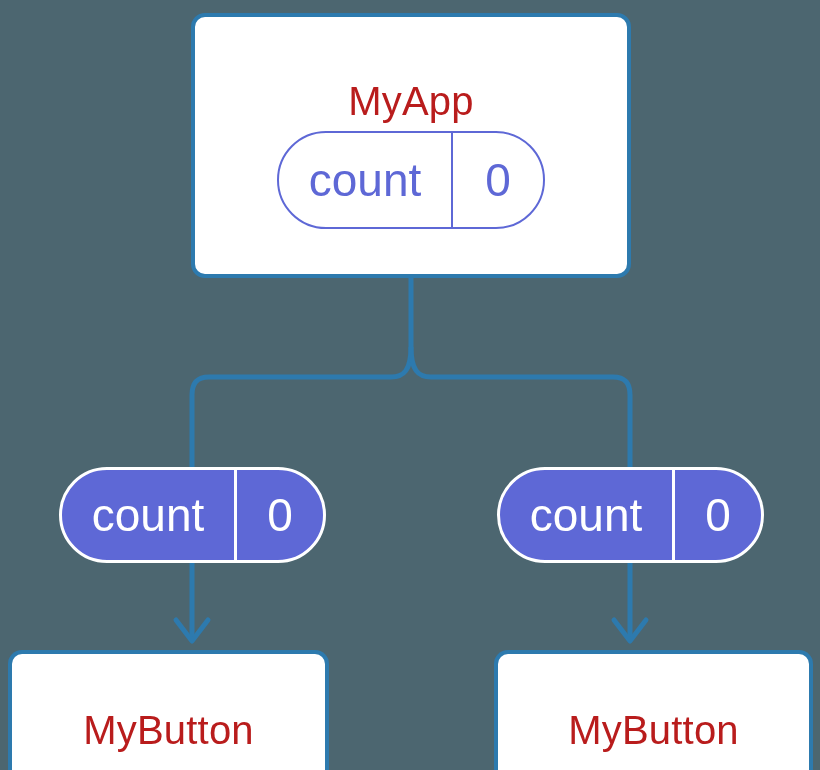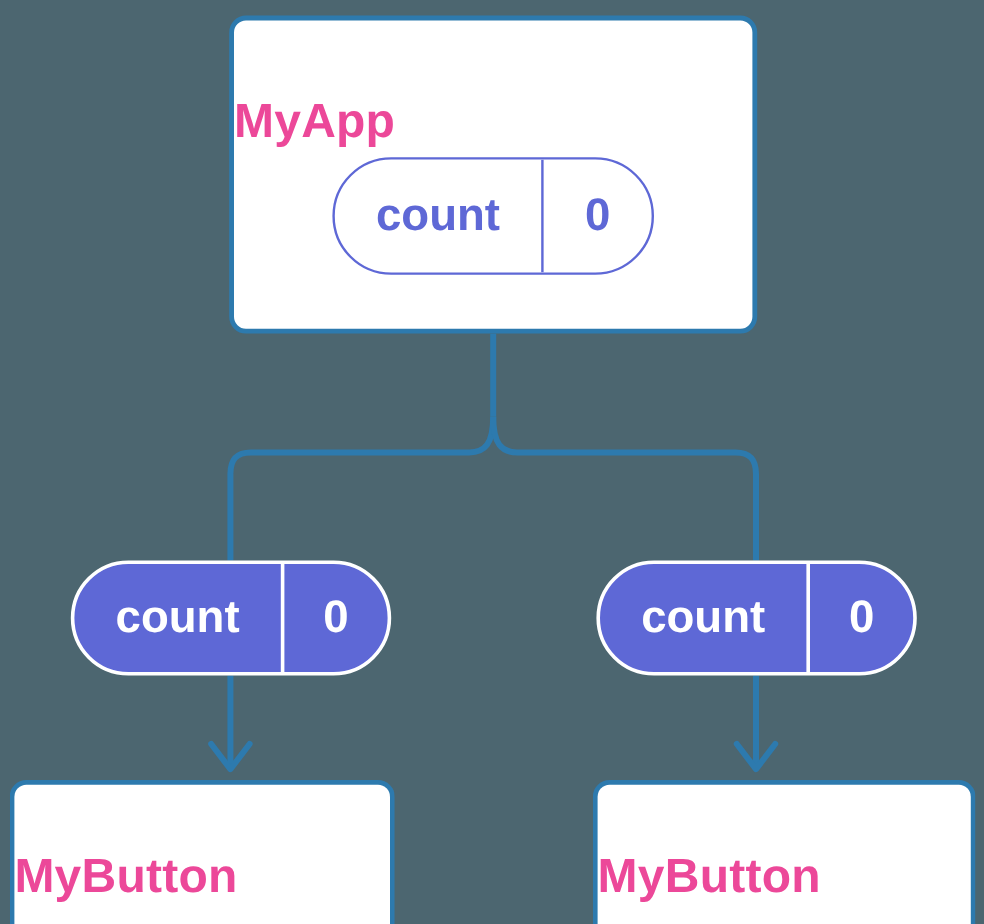--- a/index.html
+++ b/index.html
@@ -58,44 +58,45 @@
     height: 120px;
     border-bottom: none;
     border-bottom-left-radius: 0;
     border-bottom-right-radius: 0;
   }
 
   .comp-title {
     position: absolute;
     left: 0;
     right: 0;
-    color: #ec4899;
+    text-align: center;
+    color: #b91c1c;
     font-size: 40px;
-    font-weight: 700;
+    font-weight: 400;
     letter-spacing: 0.2px;
     white-space: nowrap;
   }
   #myapp-title { top: 62px; }
   .btn-title { top: 54px; }
 
   
   .pill {
     position: absolute;
     box-sizing: border-box;
     display: flex;
     align-items: stretch;
     border-radius: 999px;
     overflow: hidden;
   }
   .pill .cell {
     display: flex;
     align-items: center;
     justify-content: center;
-    font-size: 38px;
-    font-weight: 700;
+    font-size: 46px;
+    font-weight: 400;
     white-space: nowrap;
     text-align: center;
   }
   .pill .cell.key { flex: 0 0 174px; }
   .pill .cell.val { flex: 1 1 auto; }
 
   
   .pill.outline {
     left: 277px;
     top: 131px;

